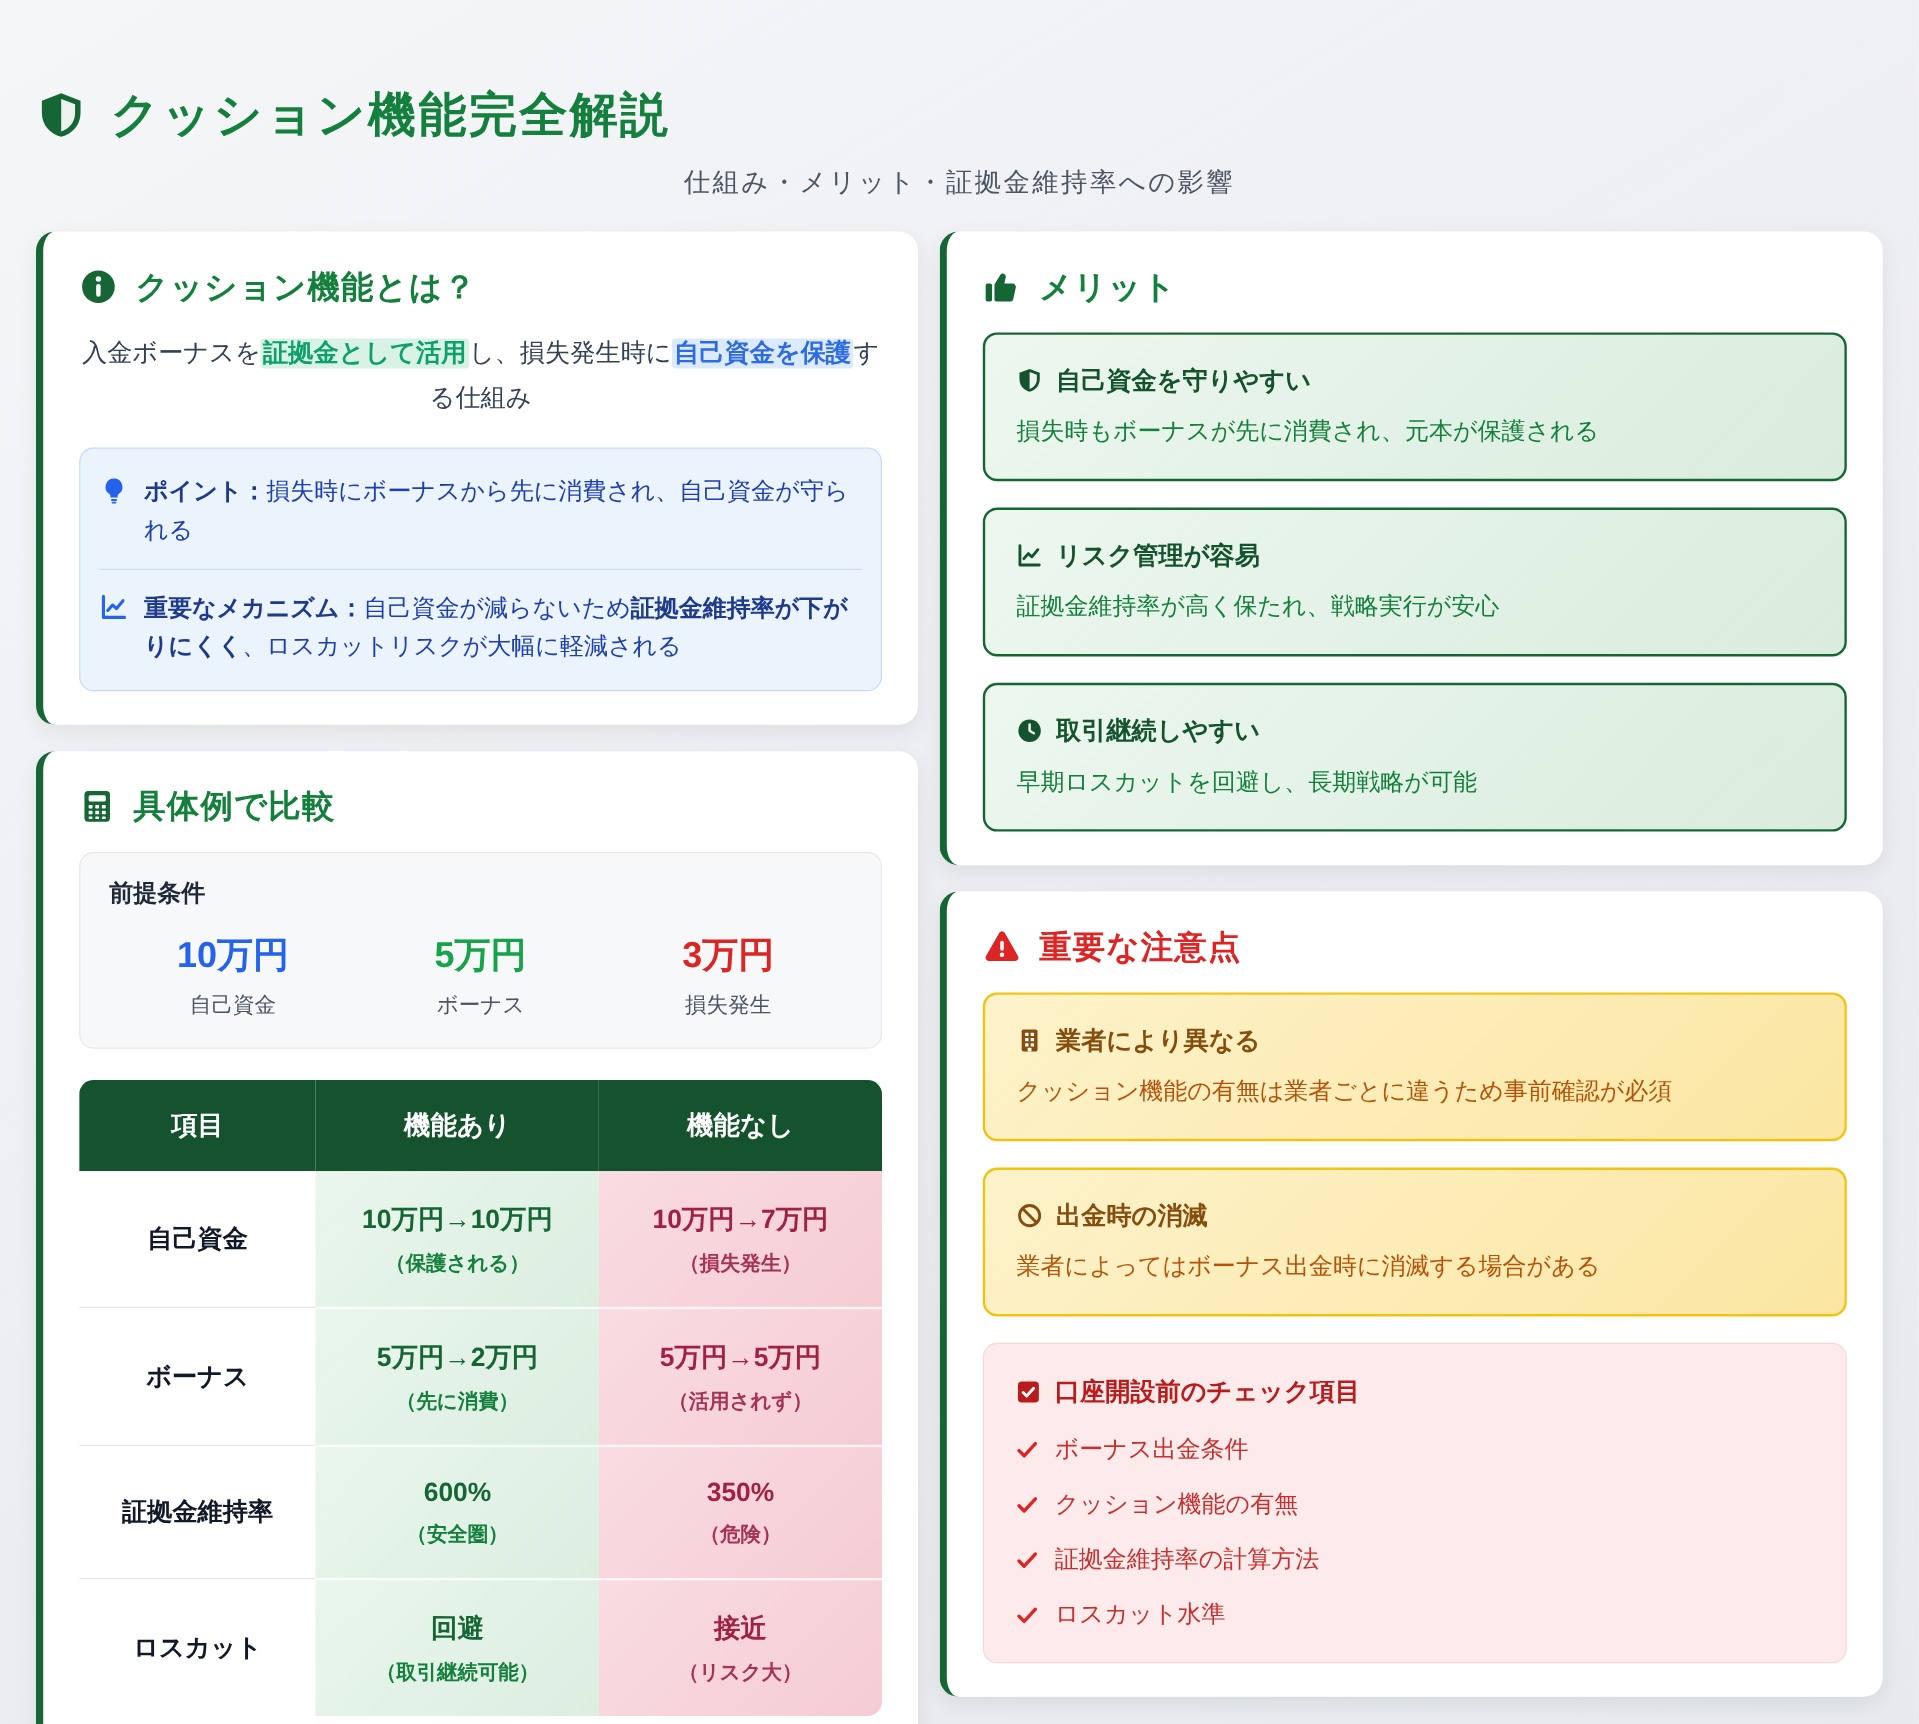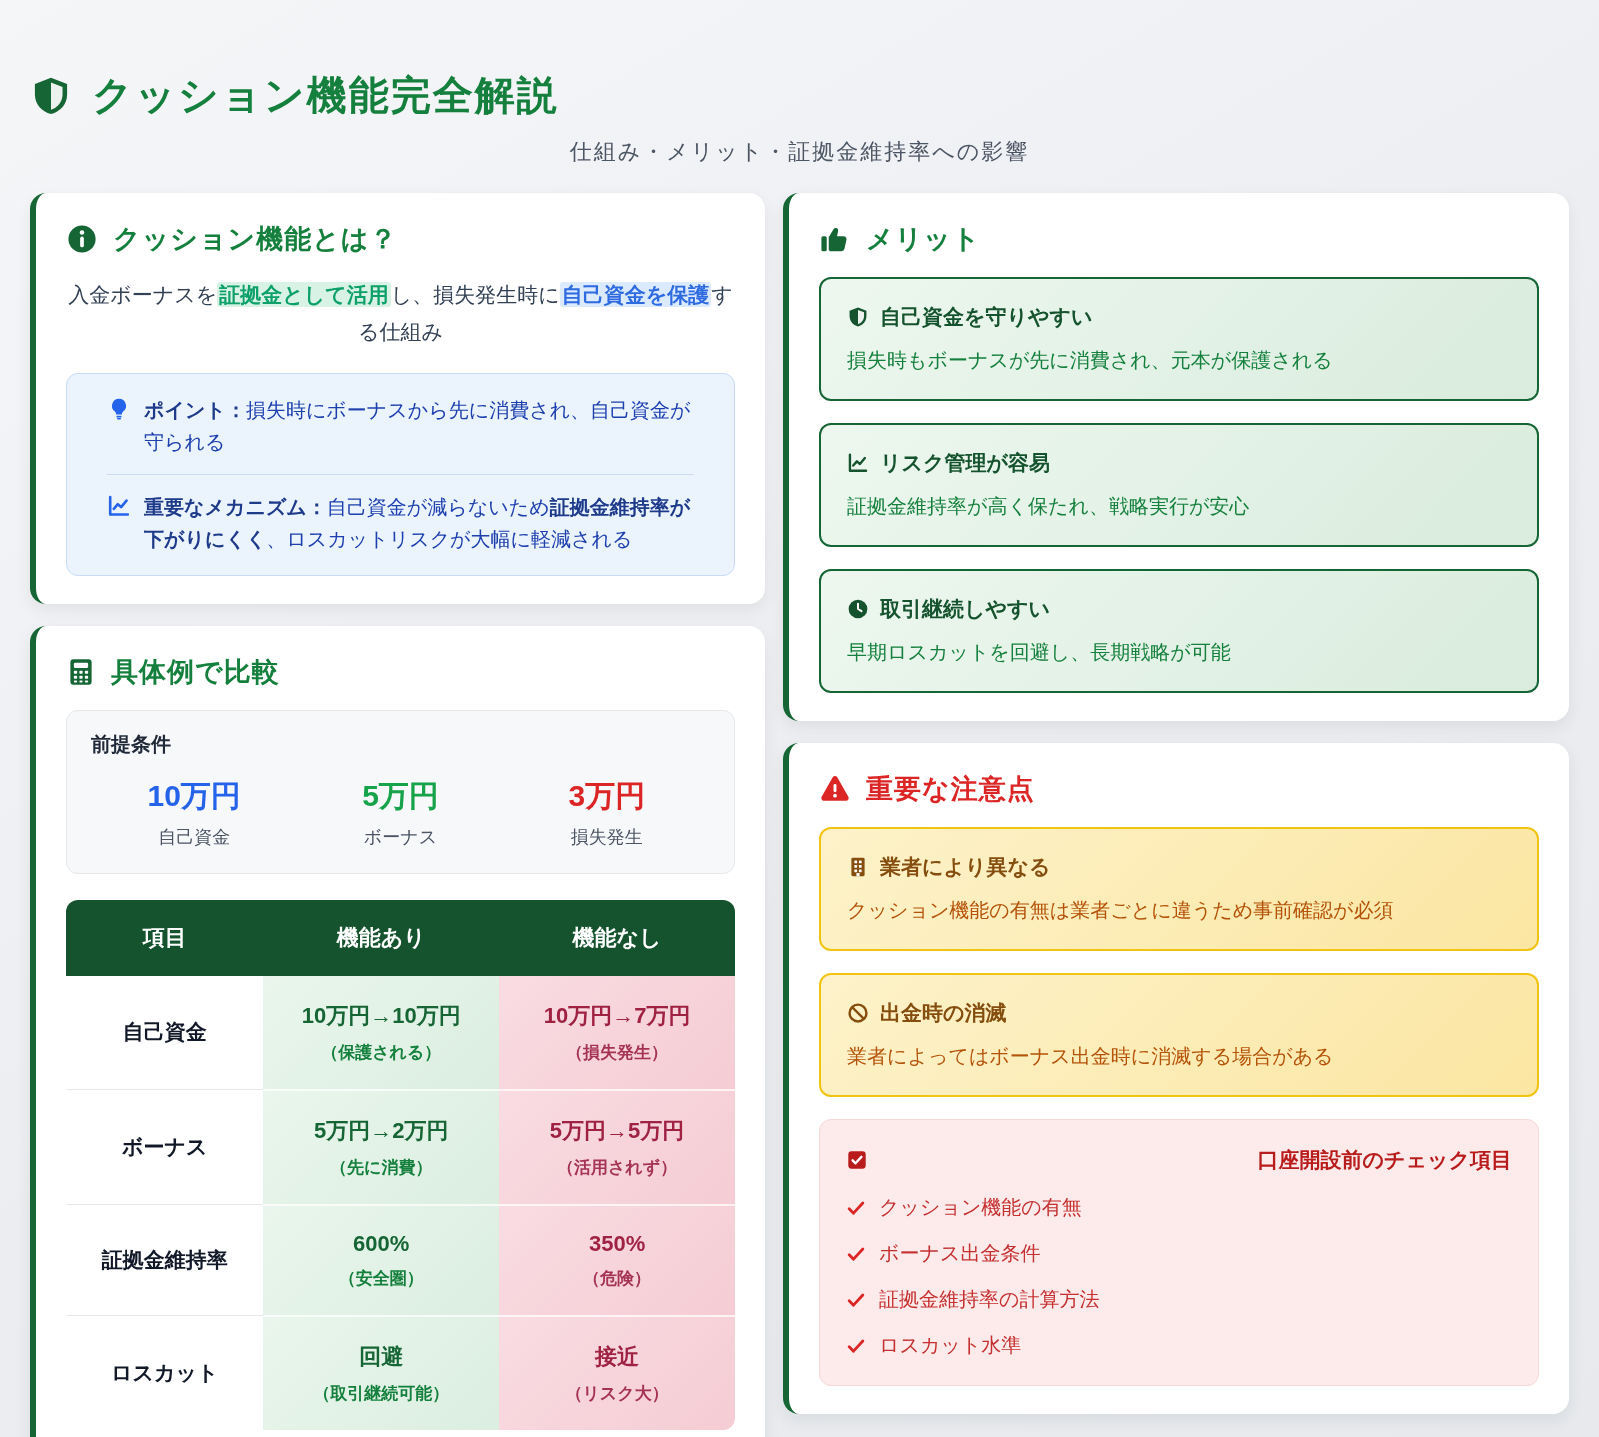--- a/index.html
+++ b/index.html
@@ -29,21 +29,21 @@
   }
   .card-head { display:flex; align-items:center; gap:15px; margin-bottom:20px; }
   .card-head h2 { margin:0; font-size:27px; font-weight:700; color:#15803d; letter-spacing:1px; }
   .card-head.red h2 { color:#dc2626; }
 
   
   .intro { margin:0 0 22px; font-size:21px; line-height:1.75; color:#334155; font-weight:500;text-align:center; }
   .hl-green { color:#0ea06a; background:#d8f3e6; font-weight:700; padding:1px 2px; border-radius:3px; }
   .hl-blue  { color:#2f6be0; background:#dbeafe; font-weight:700; padding:1px 2px; border-radius:3px; }
 
-  .callout { background:#ebf3fd; border:1.5px solid #c7dbf7; border-radius:12px; padding:20px 40px; }
+  .callout { background:#ebf3fd; border:1.5px solid #c7dbf7; border-radius:12px; padding:20px 16px; }
   .callout-row { display:flex; gap:13px; font-size:20px; line-height:1.6; color:#1e40af; }
   .callout-row .ico { flex:0 0 auto; margin-top:3px; }
   .callout-row strong { color:#1e3a8a; }
   .callout-divider { border:none; border-top:1px solid #c9dcf4; margin:16px 0; }
 
   
   .premise { background:#f7f8fa; border:1px solid #e5e7eb; border-radius:12px;
              padding:20px 24px 24px; margin-bottom:26px; }
   .premise-title { font-size:20px; font-weight:700; color:#1f2937; margin-bottom:18px; }
   .premise-row { display:flex; }
@@ -77,21 +77,21 @@
 
   .merit-box { background:linear-gradient(135deg,#edf7ef,#d9ecdd); border:2px solid #166534; }
   .merit-box .box-title { color:#14532d; }
   .merit-box .box-desc  { color:#15803d; }
 
   .warn-box { background:linear-gradient(135deg,#fdf2ca,#fbe6a2); border:2px solid #f2c412; }
   .warn-box .box-title { color:#854d0e; }
   .warn-box .box-desc  { color:#b45309; }
 
   .check-box { background:#fdeaea; border:1px solid #f7d8d8; padding:26px; margin-top:22px; }
-  .check-box .box-title { color:#b91c1c; margin-bottom:20px;justify-content:space-between; }
+  .check-box .box-title { color:#b91c1c; margin-bottom:20px; }
   .check-item { display:flex; align-items:center; gap:13px; font-size:20px; color:#c53030; font-weight:500; }
   .check-item + .check-item { margin-top:19px; }
 
   .ico { display:inline-flex; }
 </style>
 </head>
 <body>
 
 <div class="page">
 
@@ -362,29 +362,29 @@
                 </svg>
             </span>
             <span>口座開設前のチェック項目</span>
           </div>
           <div class="check-item">
             <span class="ico">
                 <svg width="20" height="20" viewBox="0 0 24 24" fill="none" stroke="#dc2626" stroke-width="3.4" stroke-linecap="round" stroke-linejoin="round">
                   <path d="M3.8 13l5.2 5.2L20.2 6"></path>
                 </svg>
               </span>
-            <span>クッション機能の有無</span>
+            <span>ボーナス出金条件</span>
           </div>
           <div class="check-item">
             <span class="ico">
                 <svg width="20" height="20" viewBox="0 0 24 24" fill="none" stroke="#dc2626" stroke-width="3.4" stroke-linecap="round" stroke-linejoin="round">
                   <path d="M3.8 13l5.2 5.2L20.2 6"></path>
                 </svg>
               </span>
-            <span>ボーナス出金条件</span>
+            <span>クッション機能の有無</span>
           </div>
           <div class="check-item">
             <span class="ico">
                 <svg width="20" height="20" viewBox="0 0 24 24" fill="none" stroke="#dc2626" stroke-width="3.4" stroke-linecap="round" stroke-linejoin="round">
                   <path d="M3.8 13l5.2 5.2L20.2 6"></path>
                 </svg>
               </span>
             <span>証拠金維持率の計算方法</span>
           </div>
           <div class="check-item">

